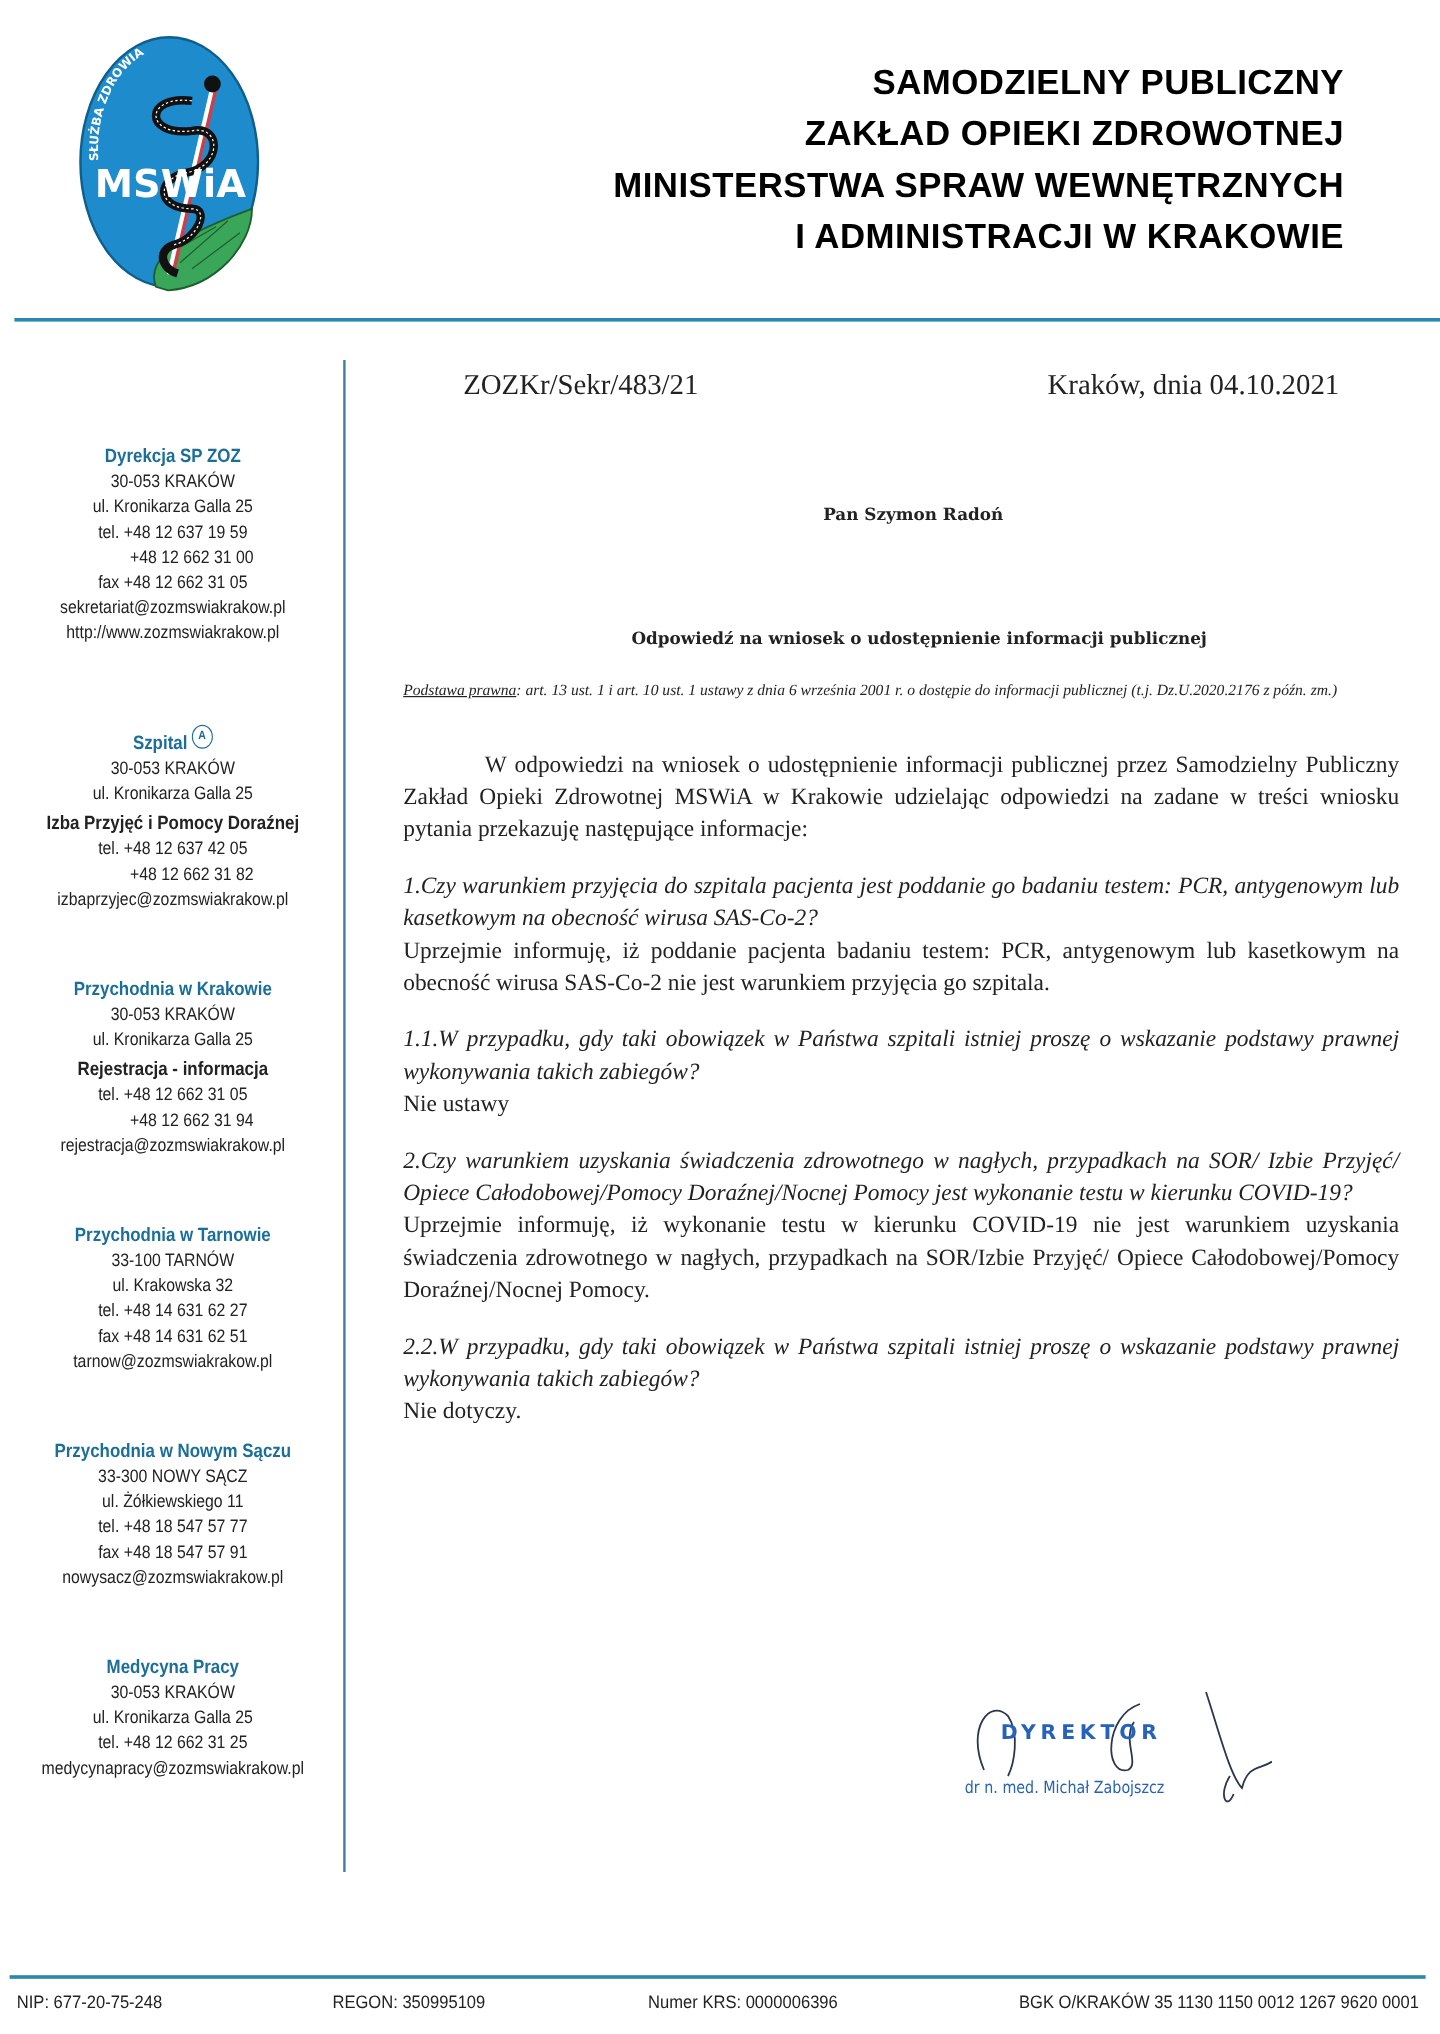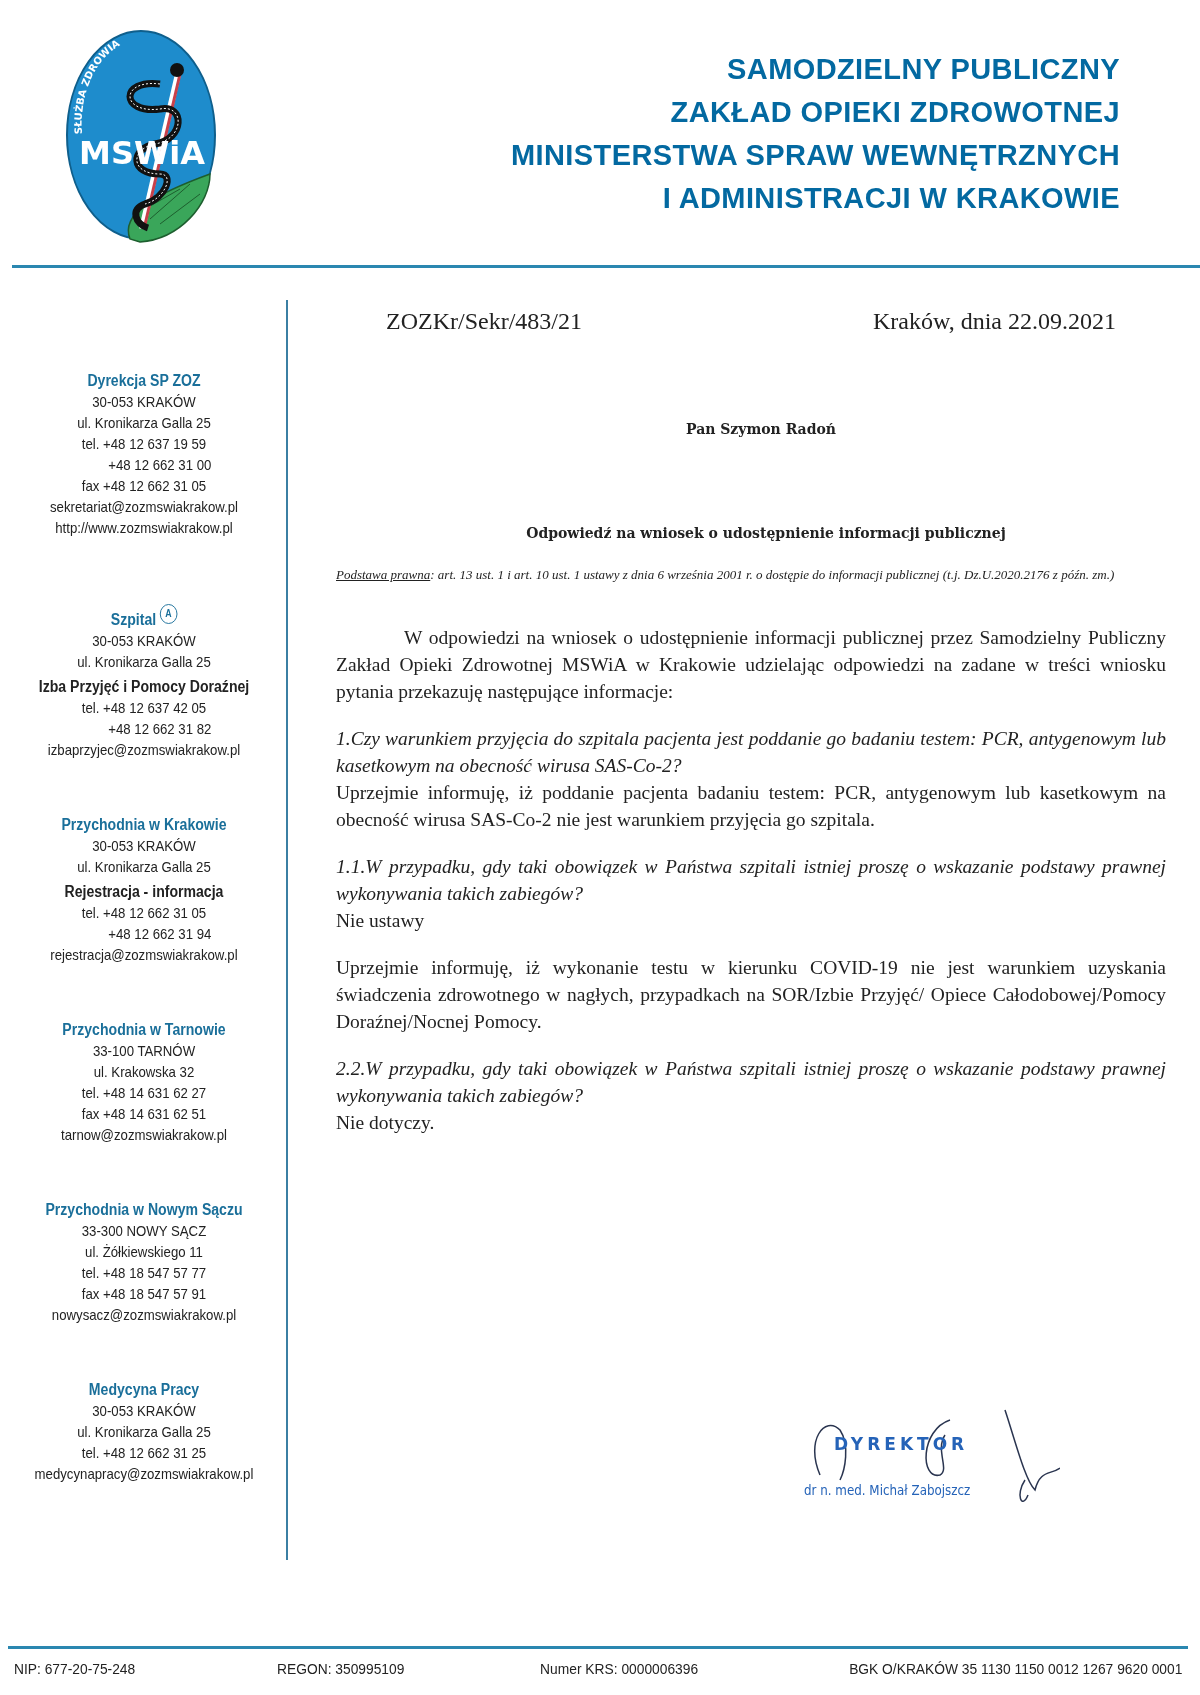--- a/index.html
+++ b/index.html
@@ -1,18 +1,18 @@
 <!DOCTYPE html>
 <html><head>
 <meta charset="utf-8">
 <style>
   html, body { margin: 0; padding: 0; background: #ffffff; }
   body { width: 1200px; height: 1695px; position: relative; overflow: hidden; color: #1a1a1a; }
   .logo { position: absolute; left: 60px; top: 24px; width: 162px; height: 222px; }
-  .header-title { position: absolute; right: 80px; top: 48px; text-align: right; font-family: "Liberation Sans", sans-serif; font-weight: bold; color: #0369a1; font-size: 29px; line-height: 43px; letter-spacing: 0.4px; }
+  .header-title { position: absolute; right: 80px; top: 48px; text-align: right; font-family: "Liberation Sans", sans-serif; font-weight: bold; color: #000000; font-size: 29px; line-height: 43px; letter-spacing: 0.4px; }
   .hr-top { position: absolute; left: 12px; right: 0; top: 265px; height: 3px; background: #2a87b0; }
   .vr { position: absolute; left: 286px; top: 300px; height: 1260px; width: 2px; background: #3b7fa3; }
   .sidebar { position: absolute; left: 0; top: 370px; width: 288px; font-family: "Liberation Sans", sans-serif; font-size: 15px; line-height: 21px; text-align: center; transform: scaleX(0.88); transform-origin: 144px 0; }
   .sb-section { margin-bottom: 0; }
   .sb-head { color: #1a6f9a; font-weight: bold; font-size: 16px; }
   .sb-sub { font-weight: bold; color: #222; font-size: 16px; margin-top: 4px; }
   .sb-line { color: #222; }
   .sb-indent { padding-left: 36px; }
   .q-icon { display: inline-block; width: 18px; height: 18px; border: 1.5px solid #1a6f9a; border-radius: 50%; font-size: 10px; line-height: 18px; color: #1a6f9a; font-weight: bold; vertical-align: 8px; margin-left: 4px; }
   .main { position: absolute; left: 336px; top: 308px; width: 830px; font-family: "DejaVu Serif", serif; color: #222; }
@@ -119,36 +119,37 @@
     <div class="sb-line">30-053 KRAKÓW</div>
     <div class="sb-line">ul. Kronikarza Galla 25</div>
     <div class="sb-line">tel. +48 12 662 31 25</div>
     <div class="sb-line">medycynapracy@zozmswiakrakow.pl</div>
   </div>
 </div>
 
 <div class="main">
   <div class="refrow">
     <span>ZOZKr/Sekr/483/21</span>
-    <span>Kraków, dnia 22.09.2021</span>
+    <span>Kraków, dnia 04.10.2021</span>
   </div>
   <div class="addressee">Pan Szymon Radoń</div>
   <div class="subject">Odpowiedź na wniosek o udostępnienie informacji publicznej</div>
   <div class="legal"><u>Podstawa prawna</u><span>: art. 13 ust. 1 i art. 10 ust. 1 ustawy z dnia 6 września 2001 r. o dostępie do informacji publicznej (t.j. Dz.U.2020.2176 z późn. zm.)</span></div>
   <div class="para indent" style="margin-top:36px">W odpowiedzi na wniosek o udostępnienie informacji publicznej przez Samodzielny Publiczny Zakład Opieki Zdrowotnej MSWiA w Krakowie udzielając odpowiedzi na zadane w treści wniosku pytania przekazuję następujące informacje:</div>
 
   <div class="para gap">
     <div class="q">1.Czy warunkiem przyjęcia do szpitala pacjenta jest poddanie go badaniu testem: PCR, antygenowym lub kasetkowym na obecność wirusa SAS-Co-2?</div>
     <div class="ans">Uprzejmie informuję, iż poddanie pacjenta badaniu testem: PCR, antygenowym lub kasetkowym na obecność wirusa SAS-Co-2 nie jest warunkiem przyjęcia go szpitala.</div>
   </div>
   <div class="para gap">
     <div class="q">1.1.W przypadku, gdy taki obowiązek w Państwa szpitali istniej proszę o wskazanie podstawy prawnej wykonywania takich zabiegów?</div>
     <div class="ans">Nie ustawy</div>
   </div>
   <div class="para gap">
+    <div class="q">2.Czy warunkiem uzyskania świadczenia zdrowotnego w nagłych, przypadkach na SOR/ Izbie Przyjęć/ Opiece Całodobowej/Pomocy Doraźnej/Nocnej Pomocy jest wykonanie testu w kierunku COVID-19?</div>
     <div class="ans">Uprzejmie informuję, iż wykonanie testu w kierunku COVID-19 nie jest warunkiem uzyskania świadczenia zdrowotnego w nagłych, przypadkach na SOR/Izbie Przyjęć/ Opiece Całodobowej/Pomocy Doraźnej/Nocnej Pomocy.</div>
   </div>
   <div class="para gap">
     <div class="q">2.2.W przypadku, gdy taki obowiązek w Państwa szpitali istniej proszę o wskazanie podstawy prawnej wykonywania takich zabiegów?</div>
     <div class="ans">Nie dotyczy.</div>
   </div>
 </div>
 
 <div class="signature">
   <svg width="260" height="110" style="position:absolute;left:0;top:0">

